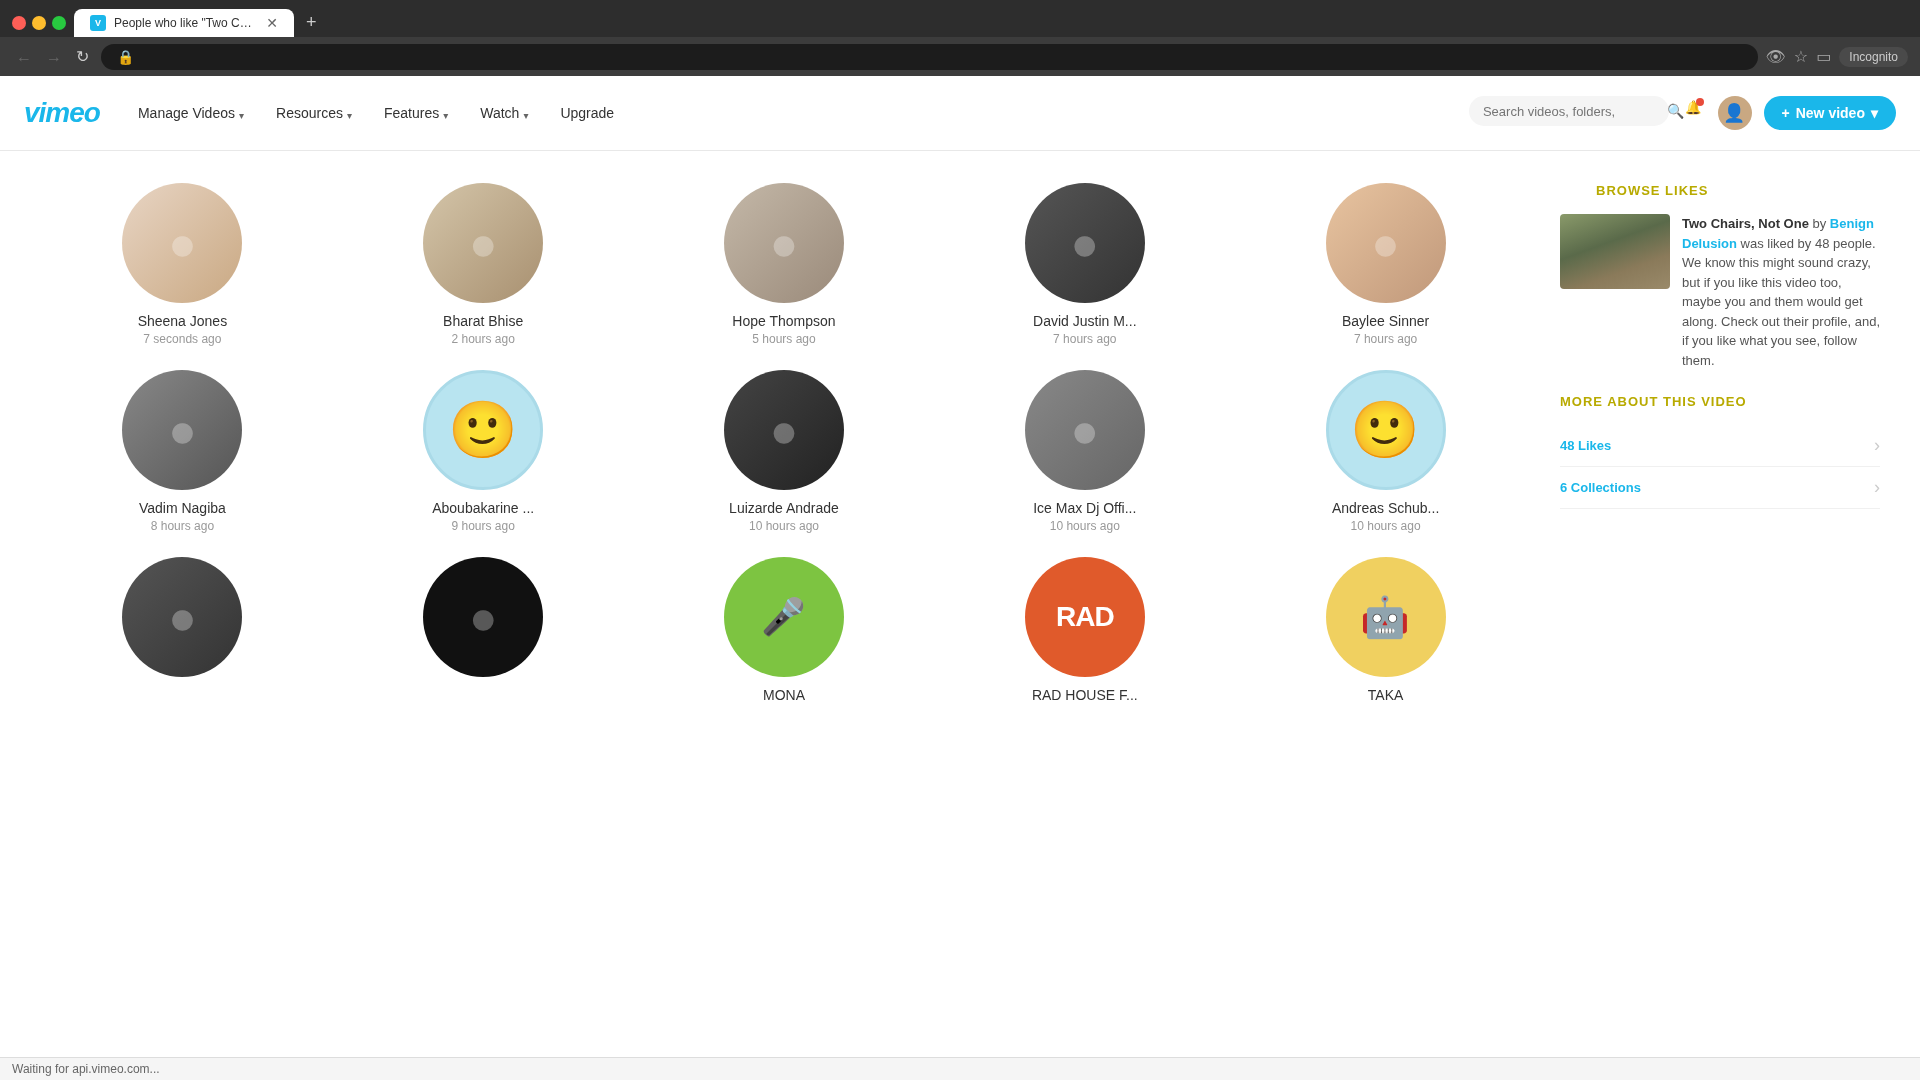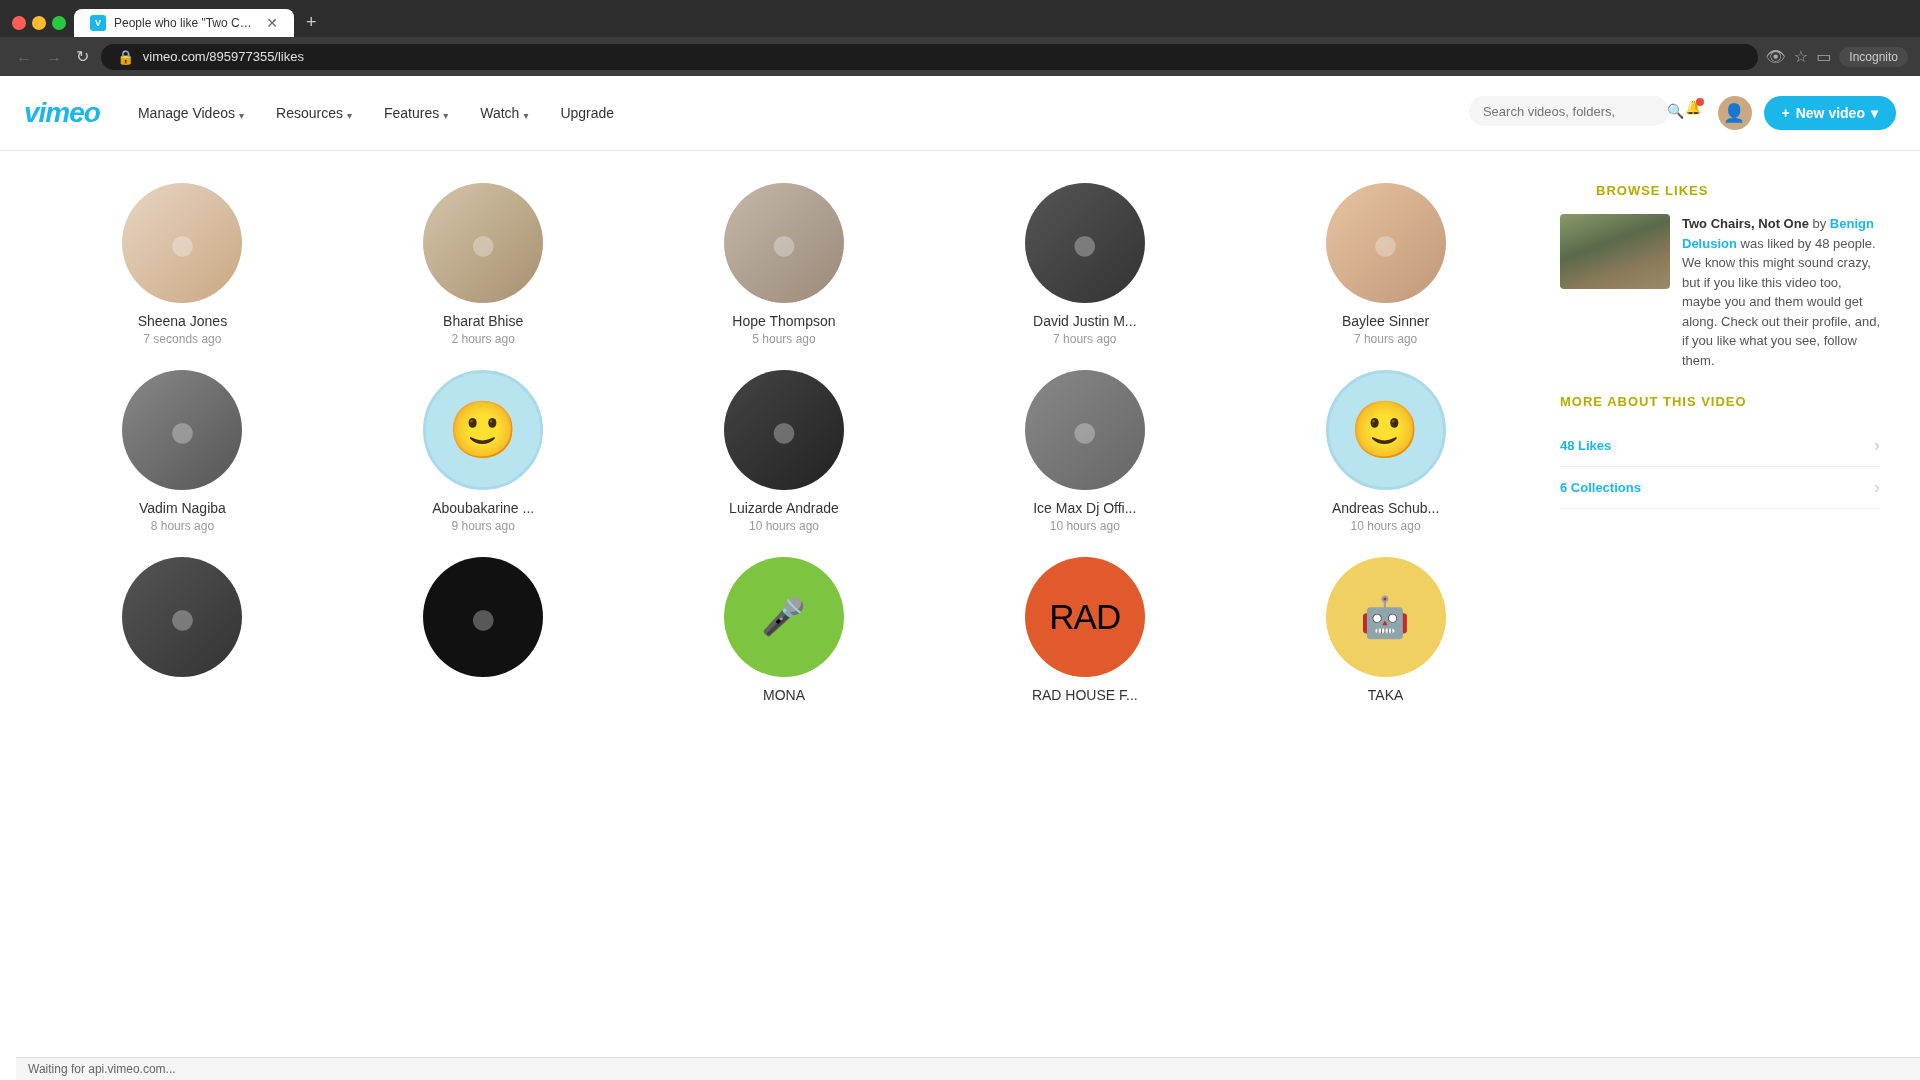--- a/index.html
+++ b/index.html
@@ -177,21 +177,21 @@
       padding: 10px 0;
       border-bottom: 1px solid #f0f0f0;
       cursor: pointer;
     }
     .stat-label { font-size: 13px; font-weight: 600; color: #1ab7ea; }
     .stat-arrow { color: #ccc; font-size: 18px; }
 
     
     .status-bar {
       position: fixed;
-      bottom: 0; left: 16px; right: 0;
+      bottom: 0; left: 0; right: 0;
       background: #f5f5f5;
       padding: 4px 12px;
       font-size: 12px;
       color: #666;
       border-top: 1px solid #ddd;
     }
 
     
     .smiley-face {
       font-size: 56px;
@@ -218,21 +218,20 @@
 </div>
 
 <div class="address-bar">
   <div class="nav-buttons">
     <button class="nav-btn disabled">←</button>
     <button class="nav-btn disabled">→</button>
     <button class="nav-btn">↻</button>
   </div>
   <div class="url-bar">
     <span class="url-icon">🔒</span>
-    <span class="url-text">vimeo.com/895977355/likes</span>
   </div>
   <div class="address-actions">
     <button class="addr-btn">👁</button>
     <button class="addr-btn">☆</button>
     <button class="addr-btn">▭</button>
     <span class="incognito-badge">Incognito</span>
   </div>
 </div>
 
 <div class="vimeo-nav">
@@ -369,21 +368,21 @@
         </div>
         <div class="person-card">
           <div class="avatar-circle av-mona">
             <span style="font-size:36px">🎤</span>
           </div>
           <div class="person-name">MONA</div>
           <div class="person-time"></div>
         </div>
         <div class="person-card">
           <div class="avatar-circle av-rad">
-            <span style="font-size:35px;font-weight:400;color:#000000;letter-spacing:-1px">RAD</span>
+            <span style="font-size:28px;font-weight:700;color:#ffffff;letter-spacing:-1px">RAD</span>
           </div>
           <div class="person-name">RAD HOUSE F...</div>
           <div class="person-time"></div>
         </div>
         <div class="person-card">
           <div class="avatar-circle av-taka">
             <span style="font-size:40px">🤖</span>
           </div>
           <div class="person-name">TAKA</div>
           <div class="person-time"></div>

